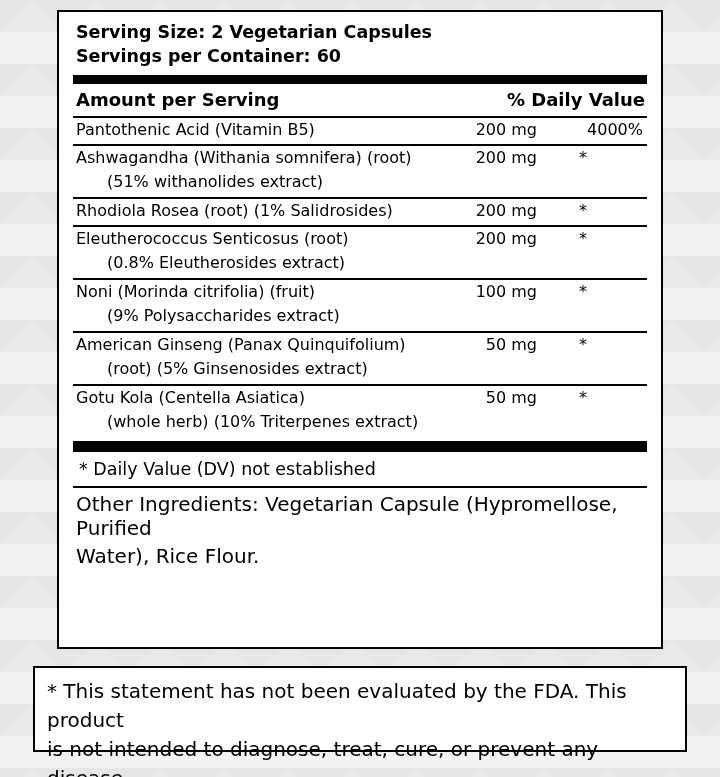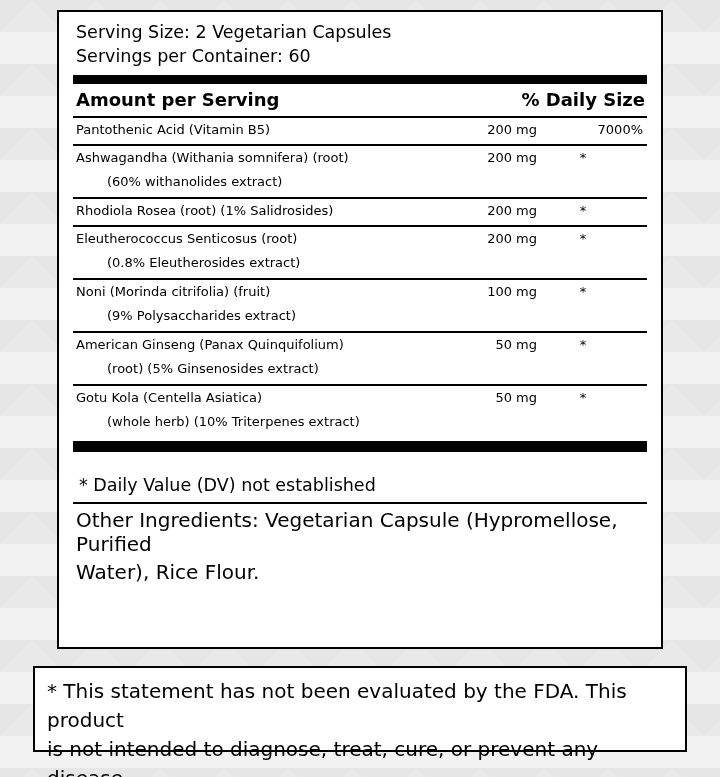--- a/index.html
+++ b/index.html
@@ -49,20 +49,21 @@
     color: #000;
     margin: 6px 0 8px 0;
     white-space: nowrap;
   }
 
   .serving-line {
     font-size: 17.5px;
     line-height: 24px;
     color: #000;
     padding-left: 3px;
+    font-weight: bold;
   }
 
   .rule-thick {
     height: 9px;
     background: #000;
     margin: 7px 0 0 0;
   }
   .rule-thick.tall {
     height: 11px;
   }
@@ -77,21 +78,21 @@
     align-items: center;
     font-weight: bold;
     font-size: 18px;
     line-height: 26px;
     padding: 3px 2px 3px 3px;
   }
 
   table.facts {
     width: 100%;
     border-collapse: collapse;
-    font-size: 13px;
+    font-size: 16px;
     color: #000;
   }
   table.facts td {
     vertical-align: top;
     padding: 0;
   }
   .nutrient-row td {
     padding-top: 4px;
     padding-bottom: 2px;
   }
@@ -128,21 +129,20 @@
   .row-sep div {
     height: 2px;
     background: #000;
     margin-top: 3px;
   }
 
   .footnote {
     font-size: 17.5px;
     line-height: 24px;
     padding: 5px 0 5px 6px;
-    margin-top: 16px;
   }
 
   .other-ing {
     font-size: 20px;
     line-height: 24px;
     padding: 4px 2px 0 3px;
   }
 
   .disclaimer {
     position: absolute;
@@ -167,46 +167,46 @@
 <div class="panel">
 
 
   <div class="serving-line">Serving Size: 2 Vegetarian Capsules</div>
   <div class="serving-line">Servings per Container: 60</div>
 
   <div class="rule-thick"></div>
 
   <div class="hdr-row">
     <span>Amount per Serving</span>
-    <span>% Daily Size</span>
+    <span>% Daily Value</span>
   </div>
 
   <div class="rule-thin"></div>
 
   <table class="facts">
     <tbody>
       <tr class="nutrient-row">
         <td class="cell-name">Pantothenic Acid (Vitamin B5)</td>
         <td class="cell-amt">200 mg</td>
-        <td class="cell-dv">7000%</td>
+        <td class="cell-dv">4000%</td>
       </tr>
       <tr class="row-sep">
         <td colspan="3">
             <div></div>
           </td>
       </tr>
 
       <tr class="nutrient-row">
         <td class="cell-name">Ashwagandha (Withania somnifera) (root)</td>
         <td class="cell-amt">200 mg</td>
         <td class="cell-dv star">*</td>
       </tr>
       <tr>
         <td colspan="3">
-            <div class="subline">(60% withanolides extract)</div>
+            <div class="subline">(51% withanolides extract)</div>
           </td>
       </tr>
       <tr class="row-sep">
         <td colspan="3">
             <div></div>
           </td>
       </tr>
 
       <tr class="nutrient-row">
         <td class="cell-name">Rhodiola Rosea (root) (1% Salidrosides)</td>

